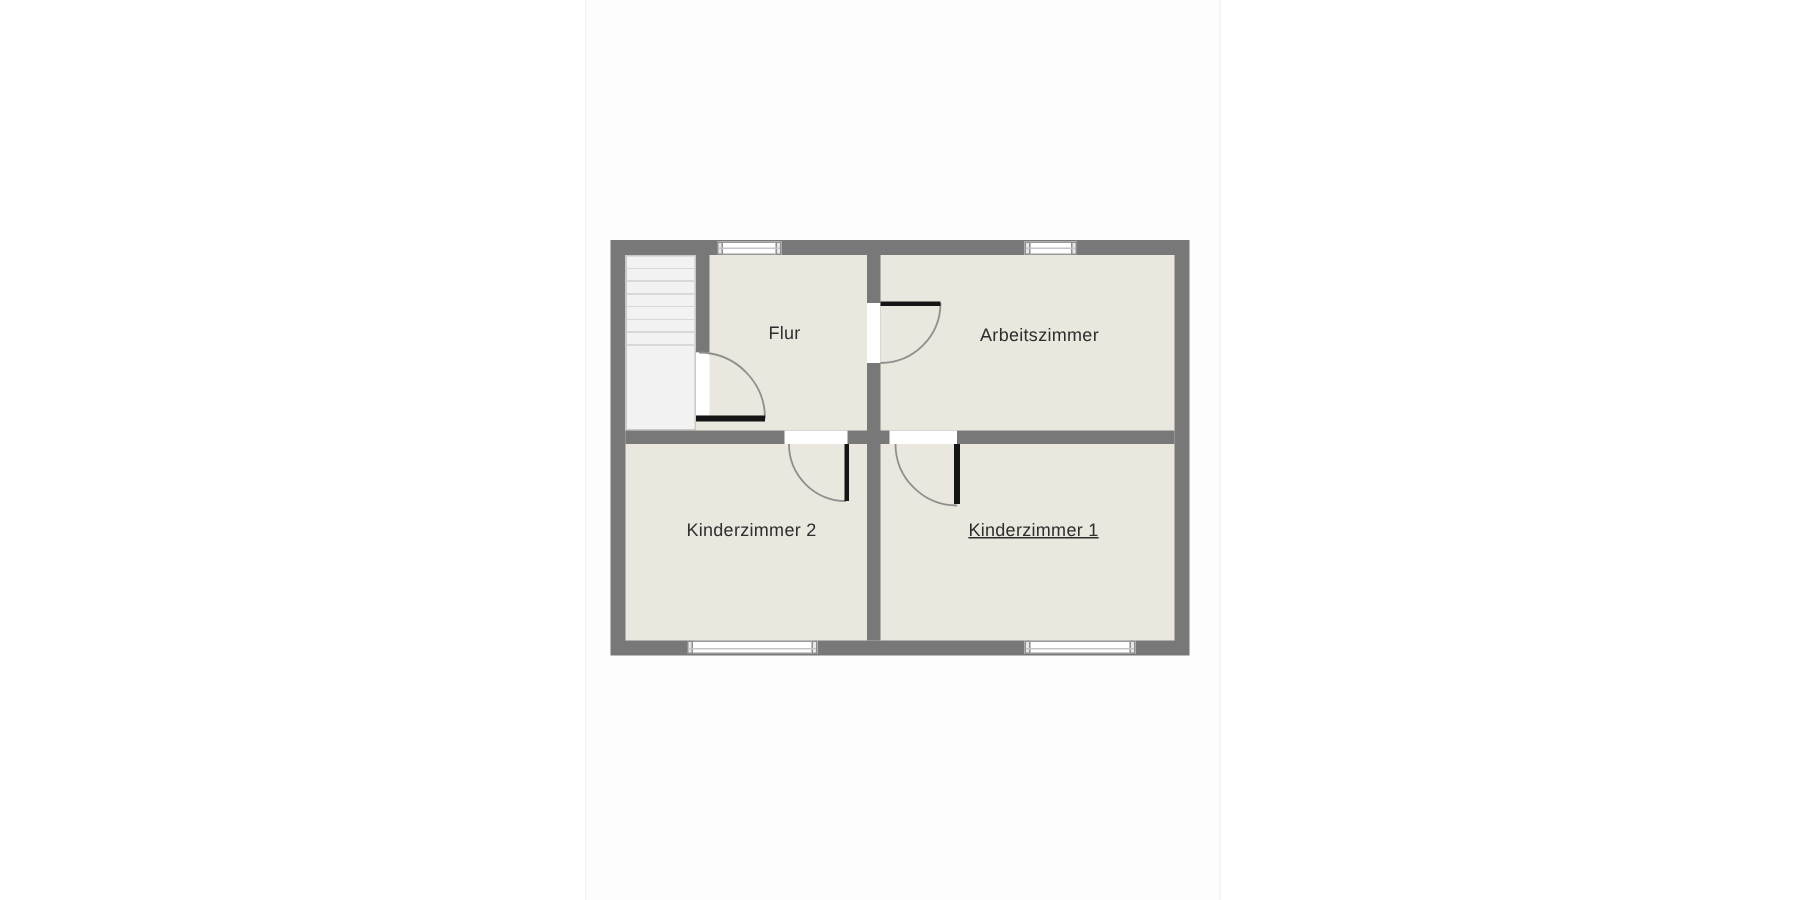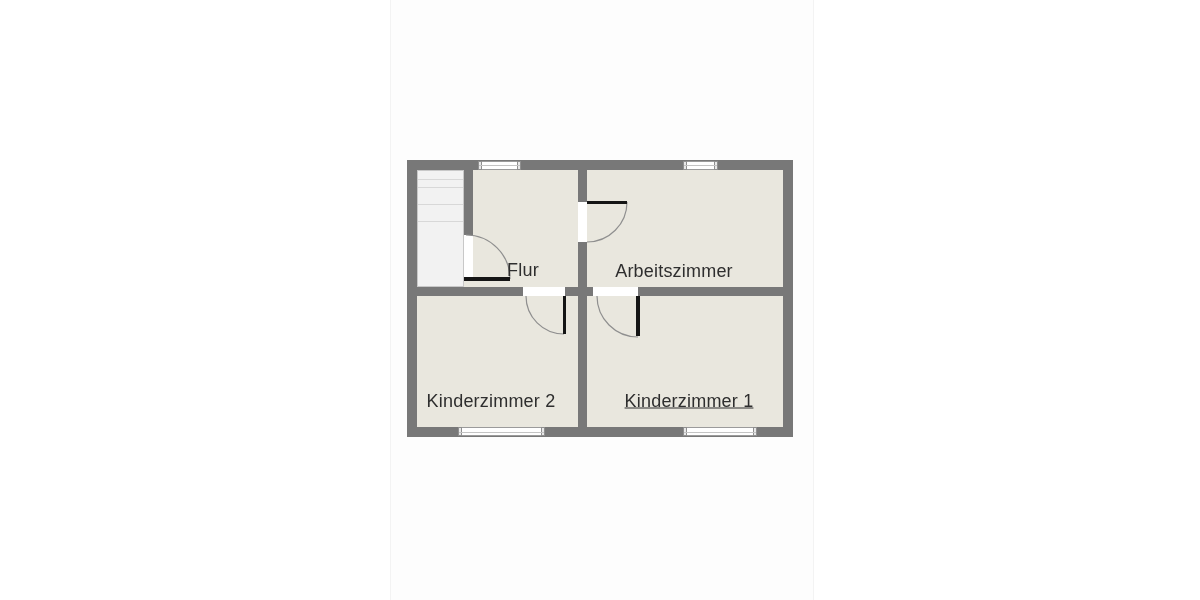--- a/index.html
+++ b/index.html
@@ -69,25 +69,25 @@
     background:#e8e8e8;border:1px solid #8f8f8f;box-sizing:border-box;
   }
   .win-cap.left{left:-1px;} .win-cap.right{right:-1px;}
   .win-top-left{left:71px;top:0.5px;width:43px;}
   .win-top-right{left:276px;top:0.5px;width:35px;}
   .win-bottom-left{left:51px;top:267px;width:87px;}
   .win-bottom-right{left:276px;top:267px;width:74px;}
   
   .room-label{
     position:absolute;transform:translate(-50%,-50%);
-    font-size:18px;color:#2e2e2e;letter-spacing:0.2px;white-space:nowrap;margin-top:48px;
+    font-size:12px;color:#2e2e2e;letter-spacing:0.2px;white-space:nowrap;
   }
   .lbl-flur{left:116px;top:62px;}
-  .lbl-arbeit{left:267px;top:63px;}
-  .lbl-kz2{left:84px;top:193px;}
+  .lbl-arbeit{left:286px;top:63px;}
+  .lbl-kz2{left:94px;top:193px;}
   .lbl-kz1{left:282px;top:193px;text-decoration:underline;}
 </style>
 </head>
 <body>
 
 <div class="image-band"></div>
 
 <div class="plan">
 
   <div class="interior"></div>

